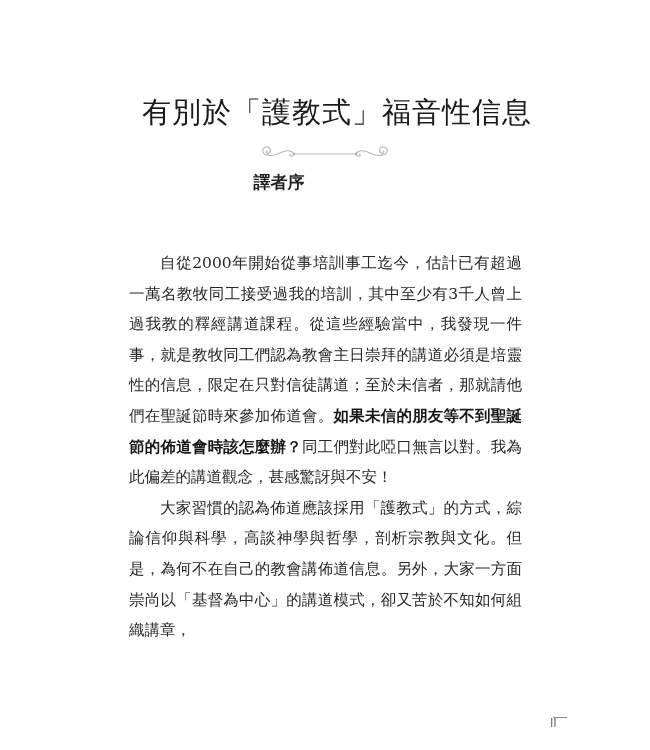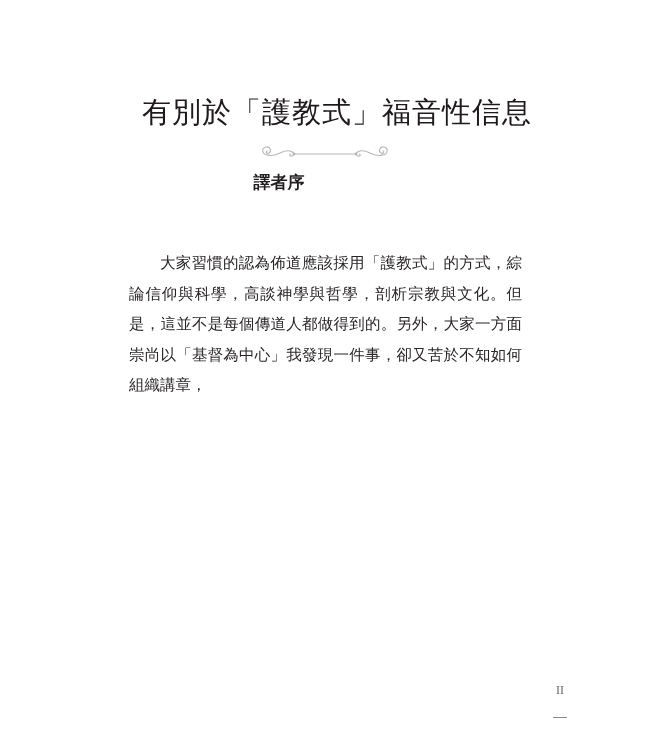--- a/index.html
+++ b/index.html
@@ -63,26 +63,25 @@
       text-indent: 2em;
     }
     .body-text .b {
       font-family: "DejaVu Sans", "Liberation Sans", sans-serif;
       font-weight: bold;
       color: #1b1718;
     }
     .page-number {
       position: absolute;
       left: 550px;
-      top: 683px;
+      top: 716px;
       width: 20px;
-      text-align: center;
       font-size: 12px;
       color: #6d6a6b;
-      font-family: Liberation Serif, serif;
+      font-family: Liberation Sans, sans-serif;
       letter-spacing: 0;
     }
     .page-number-rule {
       position: absolute;
       left: 553px;
       top: 717px;
       width: 14px;
       height: 1px;
       background: #8d8a8b;
     }
@@ -103,17 +102,18 @@
     <circle cx="98" cy="11" r="0.9" fill="#b9b6b7"></circle>
 
     <path d="M124 12 C130 12 131 5 126 4 C122 3 120 8 123 10 C125 11 127 9 125 8"></path>
     <path d="M124 12 C116 15 110 6 102 8 C98 9 97 12 100 13 C102 13.5 103 12 101.5 11"></path>
   </g>
 </svg>
 
 <h2 class="subtitle">譯者序</h2>
 
 <div class="body-text">
-  <p><span>大家習慣的認為佈道應該採用「護教式」的方式，綜論信仰與科學，高談神學與哲學，剖析宗教與文化。但是，這並不是每個傳道人都做得到的。另外，大家一方面崇尚以「基督為中心」我發現一件事，卻又苦於不知如何組織講章，</span></p>
+  <p><span>自從2000年開始從事培訓事工迄今，估計已有超過一萬名教牧同工接受過我的培訓，其中至少有3千人曾上過我教的釋經講道課程。從這些經驗當中，我發現一件事，就是教牧同工們認為教會主日崇拜的講道必須是培靈性的信息，限定在只對信徒講道；至於未信者，那就請他們在聖誕節時來參加佈道會。</span><span class="b">如果未信的朋友等不到聖誕節的佈道會時該怎麼辦？</span><span>同工們對此啞口無言以對。我為此偏差的講道觀念，甚感驚訝與不安！</span></p>
+  <p><span>大家習慣的認為佈道應該採用「護教式」的方式，綜論信仰與科學，高談神學與哲學，剖析宗教與文化。但是，為何不在自己的教會講佈道信息。另外，大家一方面崇尚以「基督為中心」的講道模式，卻又苦於不知如何組織講章，</span></p>
 </div>
 
 <div class="page-number">II</div>
 <div class="page-number-rule"></div>
 
 </body></html>

